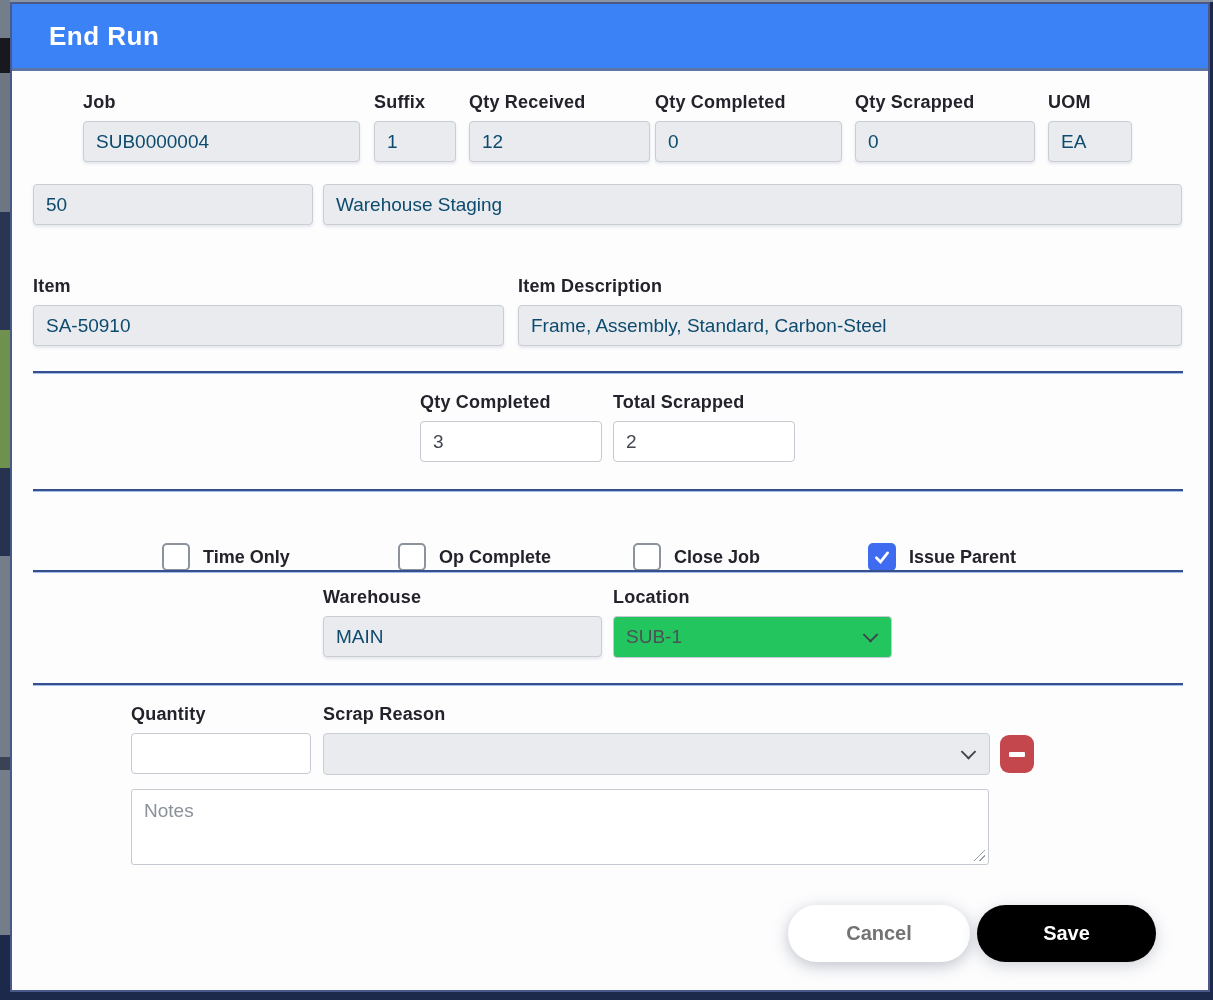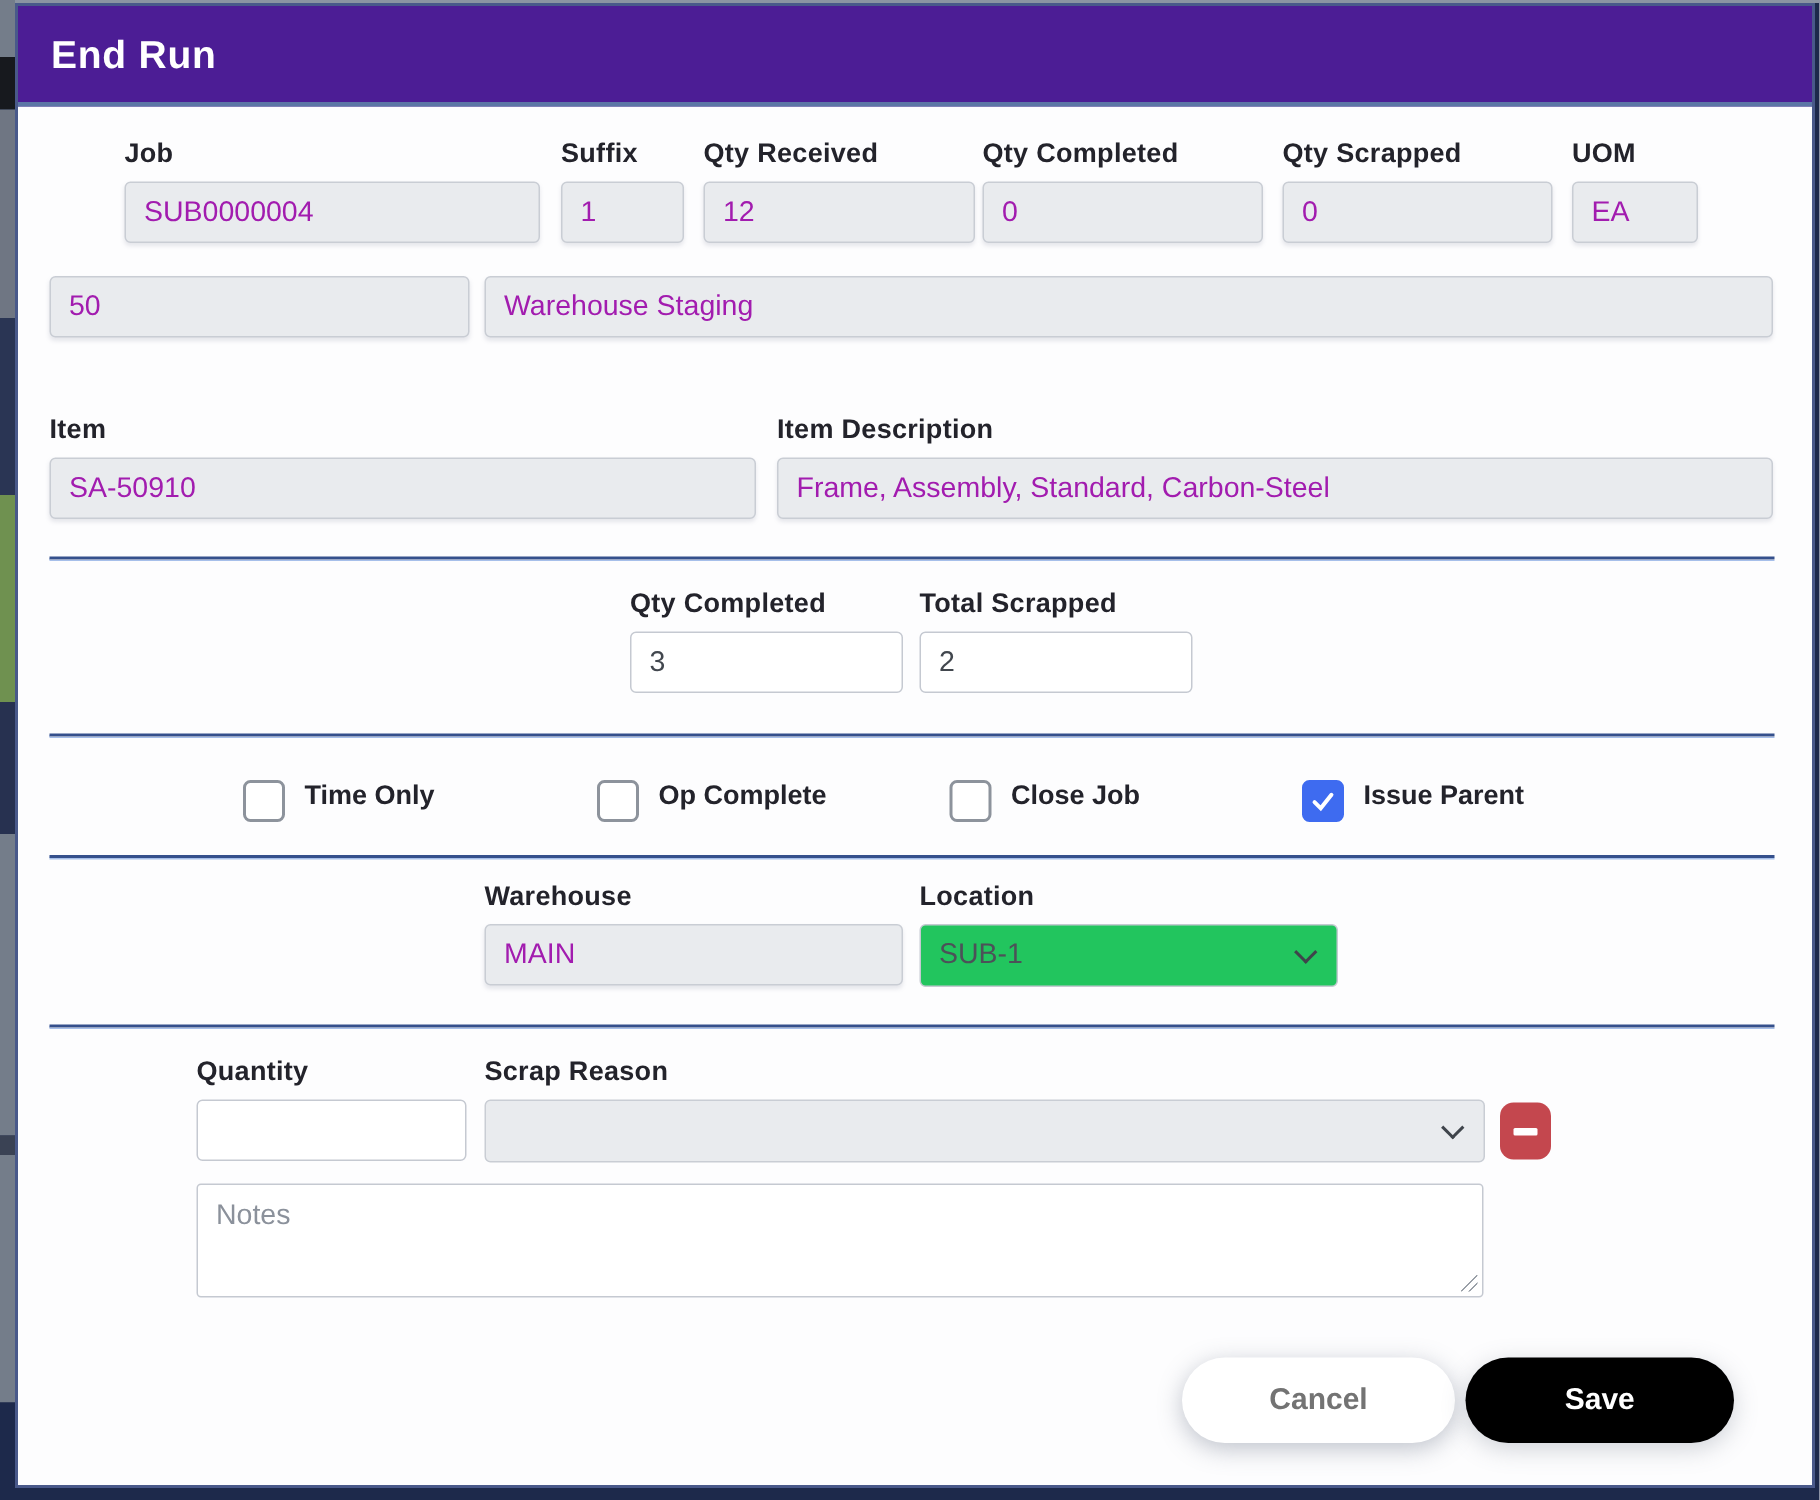--- a/index.html
+++ b/index.html
@@ -11,36 +11,36 @@
     overflow:hidden;
   }
   .bg-seg { position:absolute; left:0; width:10px; }
   .top-sliver { position:absolute; left:10px; top:0; width:1203px; height:2px; background:#8b94a2; }
 
   .modal {
     position:absolute; left:10px; top:2px; width:1200px; height:990px;
     background:#fdfdfe; border:2px solid #49598a; box-sizing:border-box;
   }
   .modal-header {
-    height:64px; background:#4c1d95; border-bottom:3px solid #5c76a6;
-    display:flex; align-items:center; padding-left:22px; box-sizing:content-box;
+    height:64px; background:#3b82f6; border-bottom:3px solid #5c76a6;
+    display:flex; align-items:center; padding-left:37px; box-sizing:content-box;
   }
   .modal-title { color:#ffffff; font-size:26px; font-weight:bold; letter-spacing:0.5px; }
 
   .fgroup { position:absolute; }
   .fgroup .flabel {
     display:block; font-size:18px; font-weight:600; color:#23232b;
     margin-bottom:8px; letter-spacing:0.2px; white-space:nowrap;
   }
   .input {
     box-sizing:border-box; height:41px; border-radius:4px; font-size:19px;
     padding:0 12px; font-family:inherit; width:100%; outline:none;
   }
   .input.readonly {
-    background:#e9ebee; border:1px solid #c9cdd4; color:#a21caf;
+    background:#e9ebee; border:1px solid #c9cdd4; color:#0c4a6e;
     box-shadow:0 2px 3px rgba(120,130,150,0.18);
   }
   .input.editable { background:#ffffff; border:1px solid #c5c9d1; color:#42474e; }
 
   .select {
     box-sizing:border-box; height:42px; border:1px solid #c5c9d1; border-radius:4px;
     display:flex; align-items:center; padding:0 12px; font-size:19px; color:#4c5158;
     position:relative; background:#22c55e; cursor:pointer; width:100%;
   }
   .select.gray { background:#e9ebee; border-color:#c9cdd4; }
@@ -48,21 +48,21 @@
     position:absolute; right:15px; top:50%; width:9px; height:9px;
     border-right:2px solid #3f444b; border-bottom:2px solid #3f444b;
     transform:translateY(-70%) rotate(45deg);
   }
 
   .divider {
     position:absolute; left:21px; width:1150px; height:0;
     border-top:2px solid #35508c; box-shadow:0 1px 0 rgba(150,180,230,0.85);
   }
 
-  .checkbox-item { position:absolute; display:flex; align-items:flex-start; gap:13px; height:30px; }
+  .checkbox-item { position:absolute; display:flex; align-items:center; gap:13px; height:30px;margin-top:22px; }
   .checkbox {
     width:28px; height:28px; border:2px solid #8d939c; border-radius:5px; background:#fff;
     box-sizing:border-box; display:flex; align-items:center; justify-content:center; cursor:pointer;
     flex:0 0 auto;
   }
   .checkbox svg { display:none; width:18px; height:18px; }
   .checkbox.checked { background:#3e6bf0; border-color:#3e6bf0; }
   .checkbox.checked svg { display:block; }
   .checkbox-label { font-size:18px; font-weight:600; color:#23232b; white-space:nowrap; }
 

